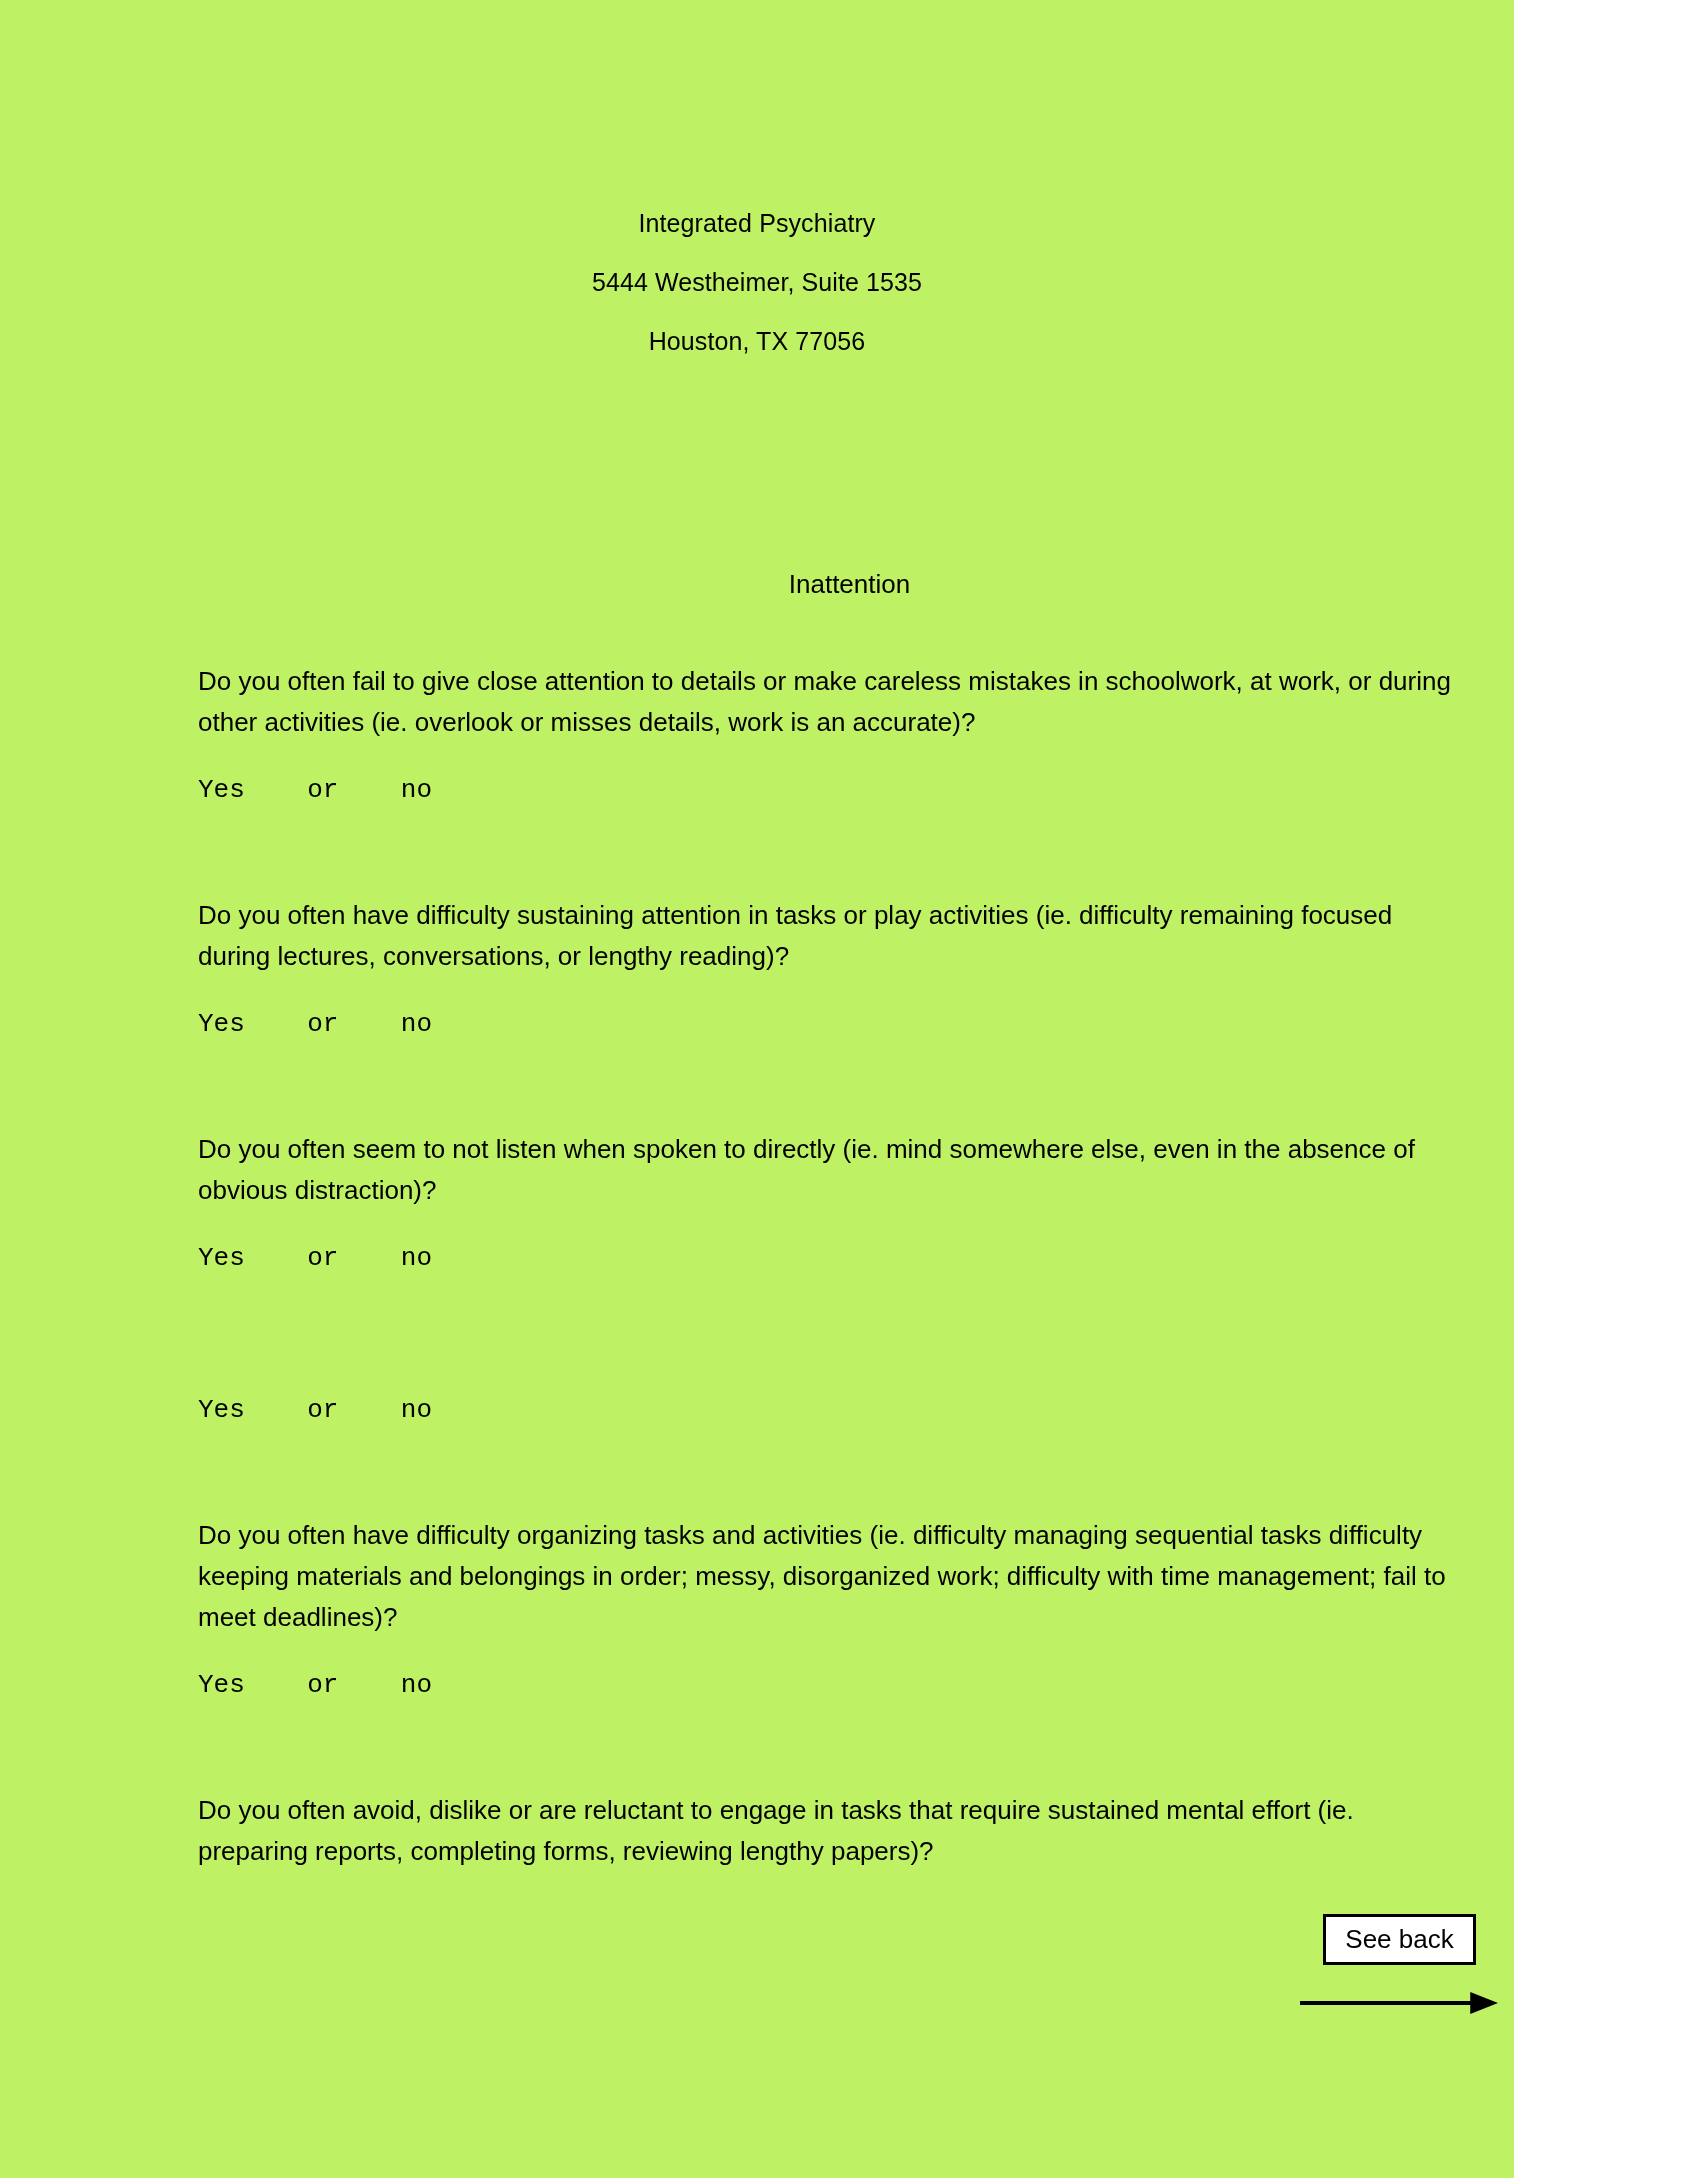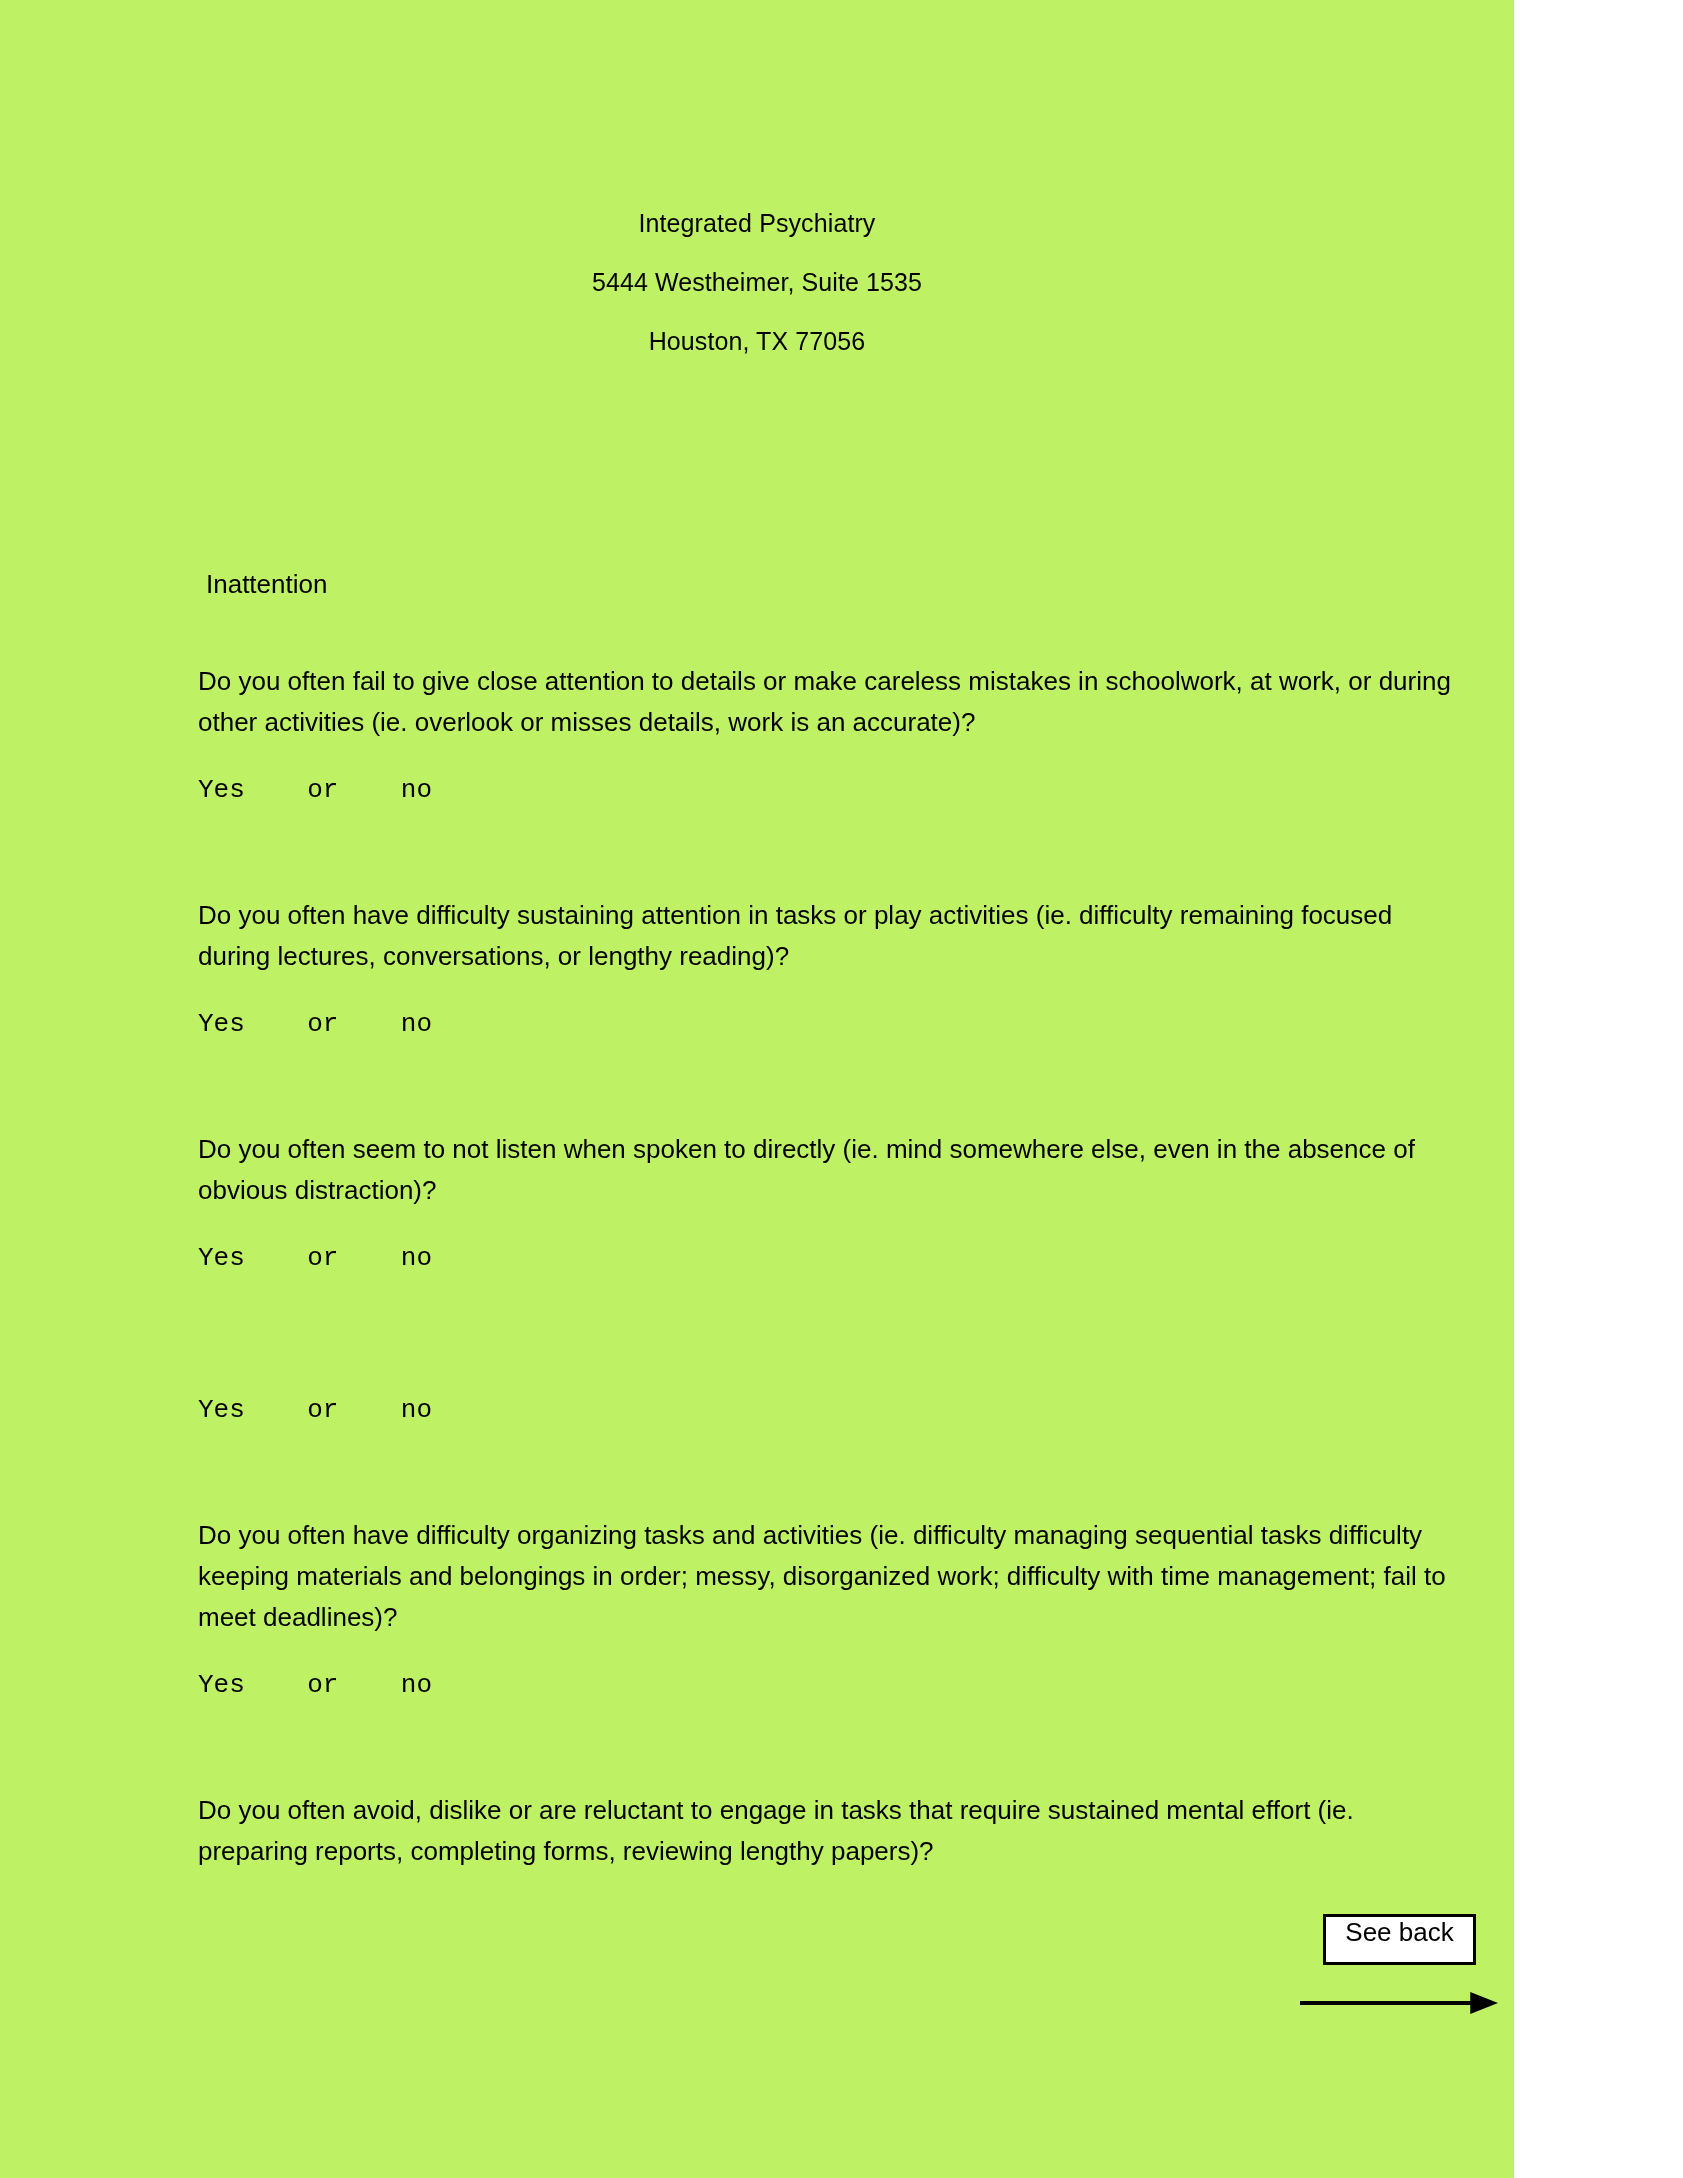--- a/index.html
+++ b/index.html
@@ -46,21 +46,22 @@
   
   .body-area {
     position: absolute;
     left: 198px;
     top: 564px;
     width: 1287px;
   }
   .section-heading {
     font-size: 26px;
     line-height: 40px;
-    margin: 0 0 57px 8px;
+    margin: 0 0 57px 16px;
+    text-align: center;
   }
   .qblock {
     margin: 0 0 0 0;
   }
   .qtext {
     font-size: 26px;
     line-height: 41px;
     margin: 0;
     max-width: 1257px;
   }
@@ -81,20 +82,21 @@
   
   .see-back-box {
     position: absolute;
     left: 1323px;
     top: 1914px;
     width: 153px;
     height: 51px;
     border: 3px solid #000000;
     box-sizing: border-box;
     display: flex;
+    align-items: center;
     justify-content: center;
     font-size: 26px;
     background: #ffffff;
   }
   .arrow {
     position: absolute;
     left: 1300px;
     top: 1988px;
     width: 198px;
     height: 30px;

